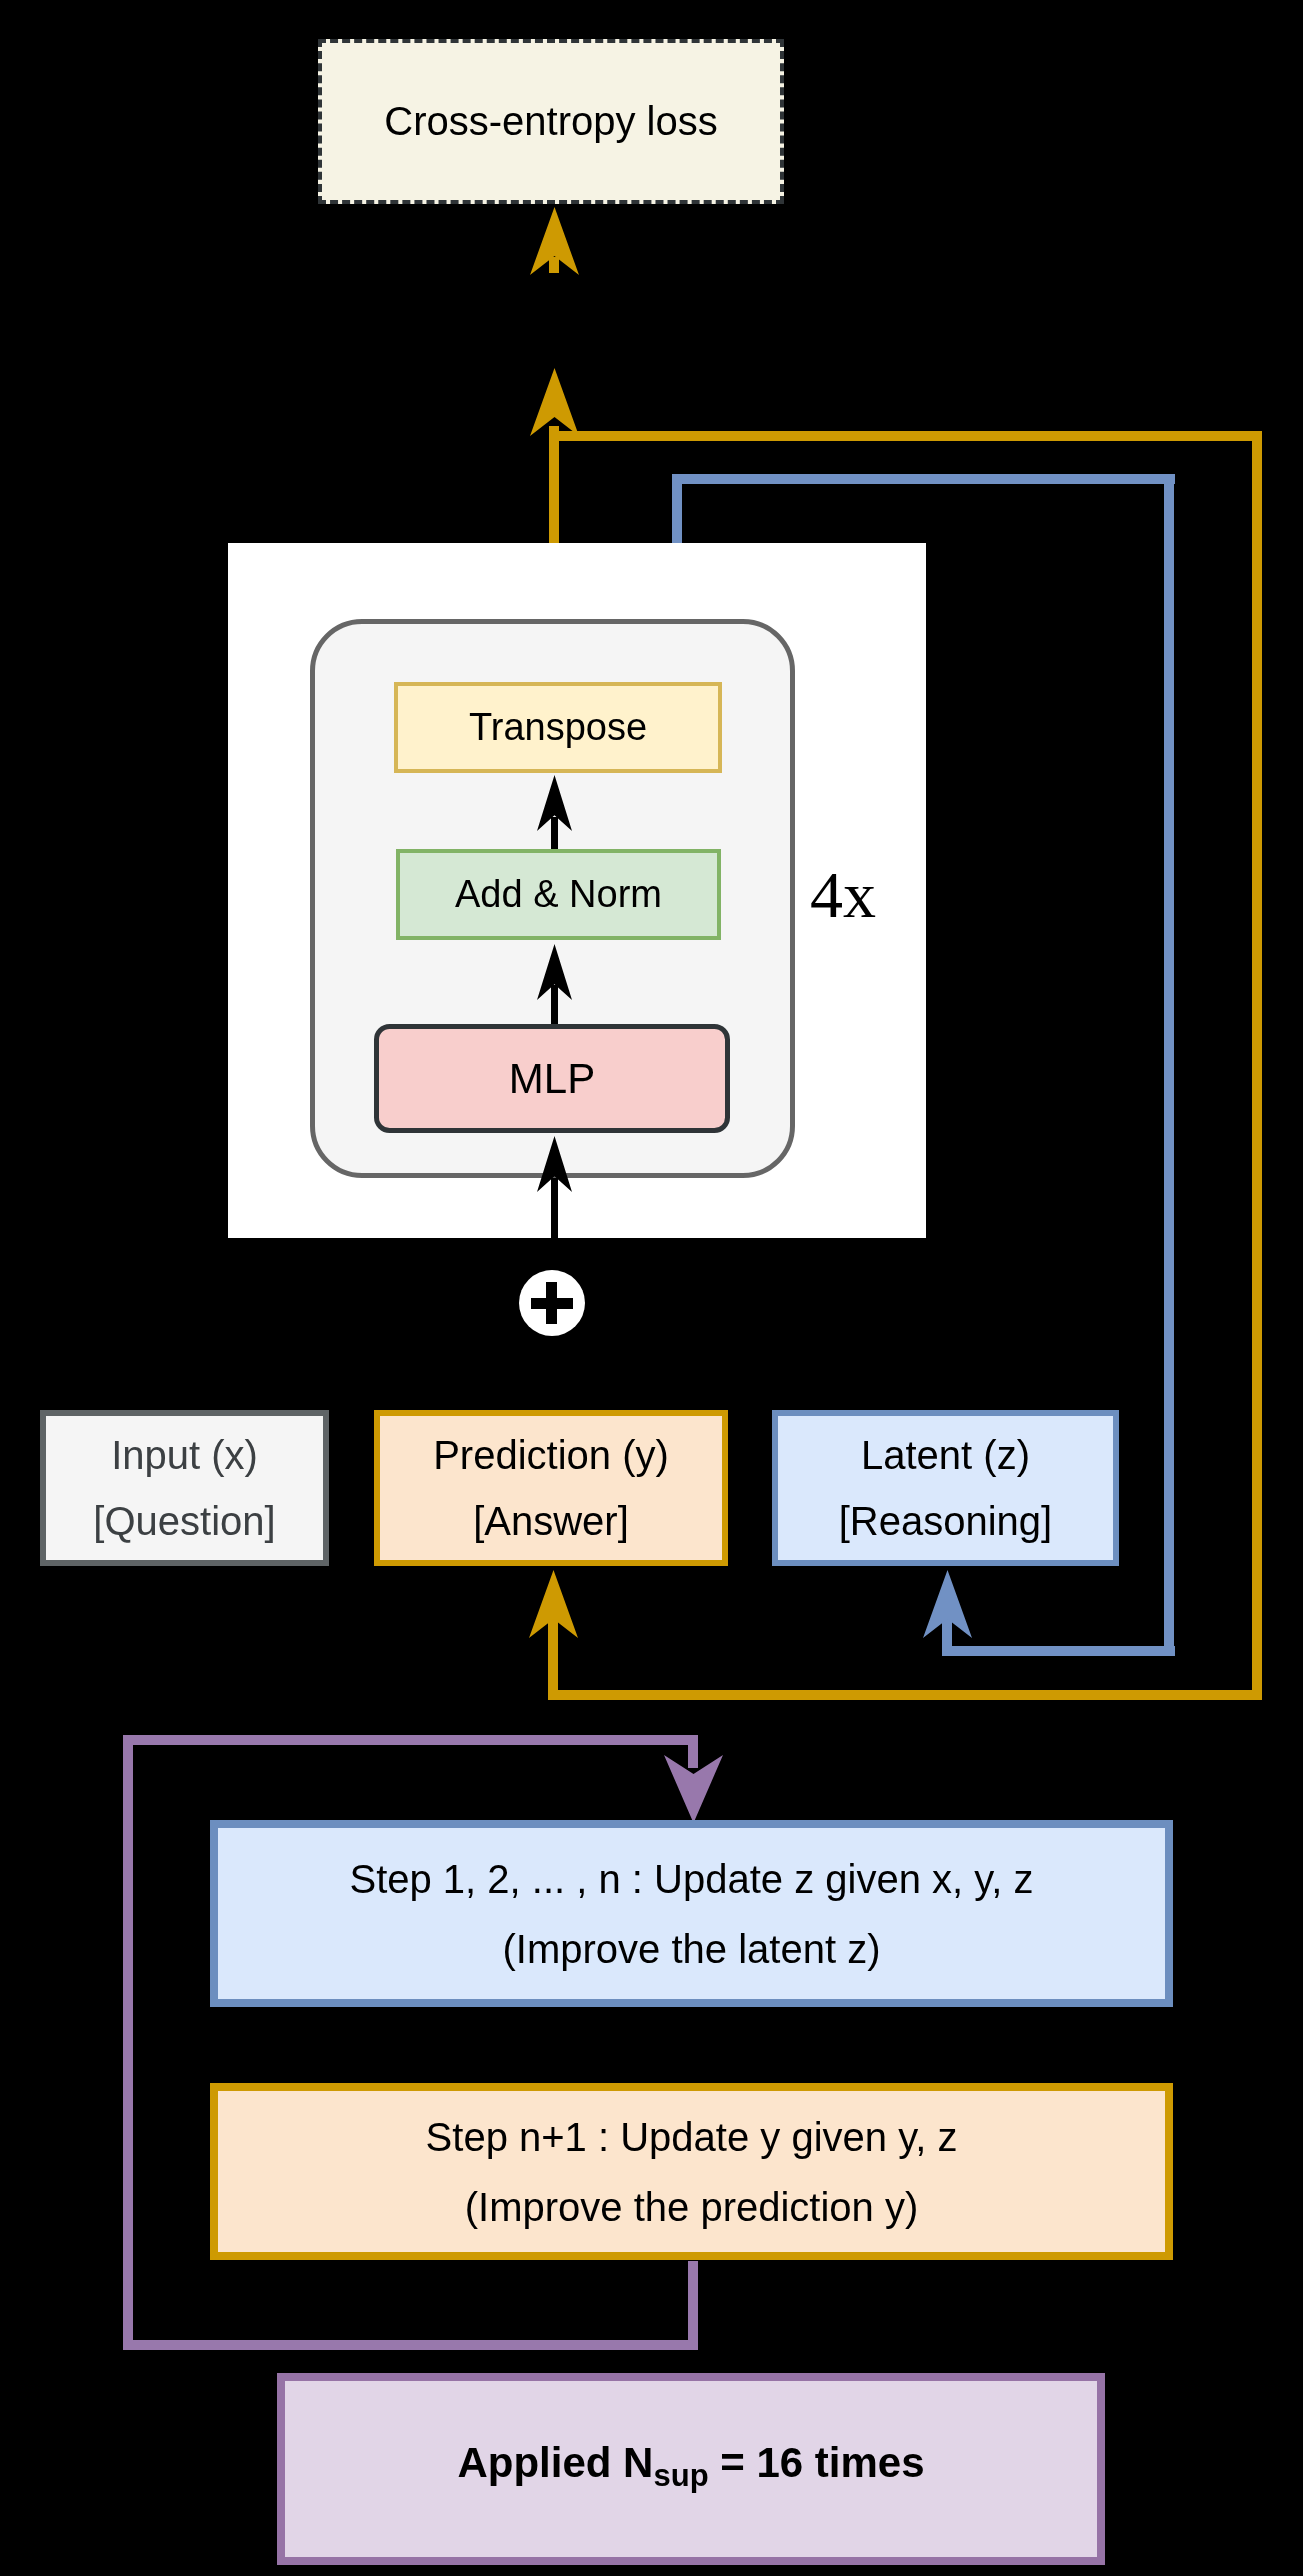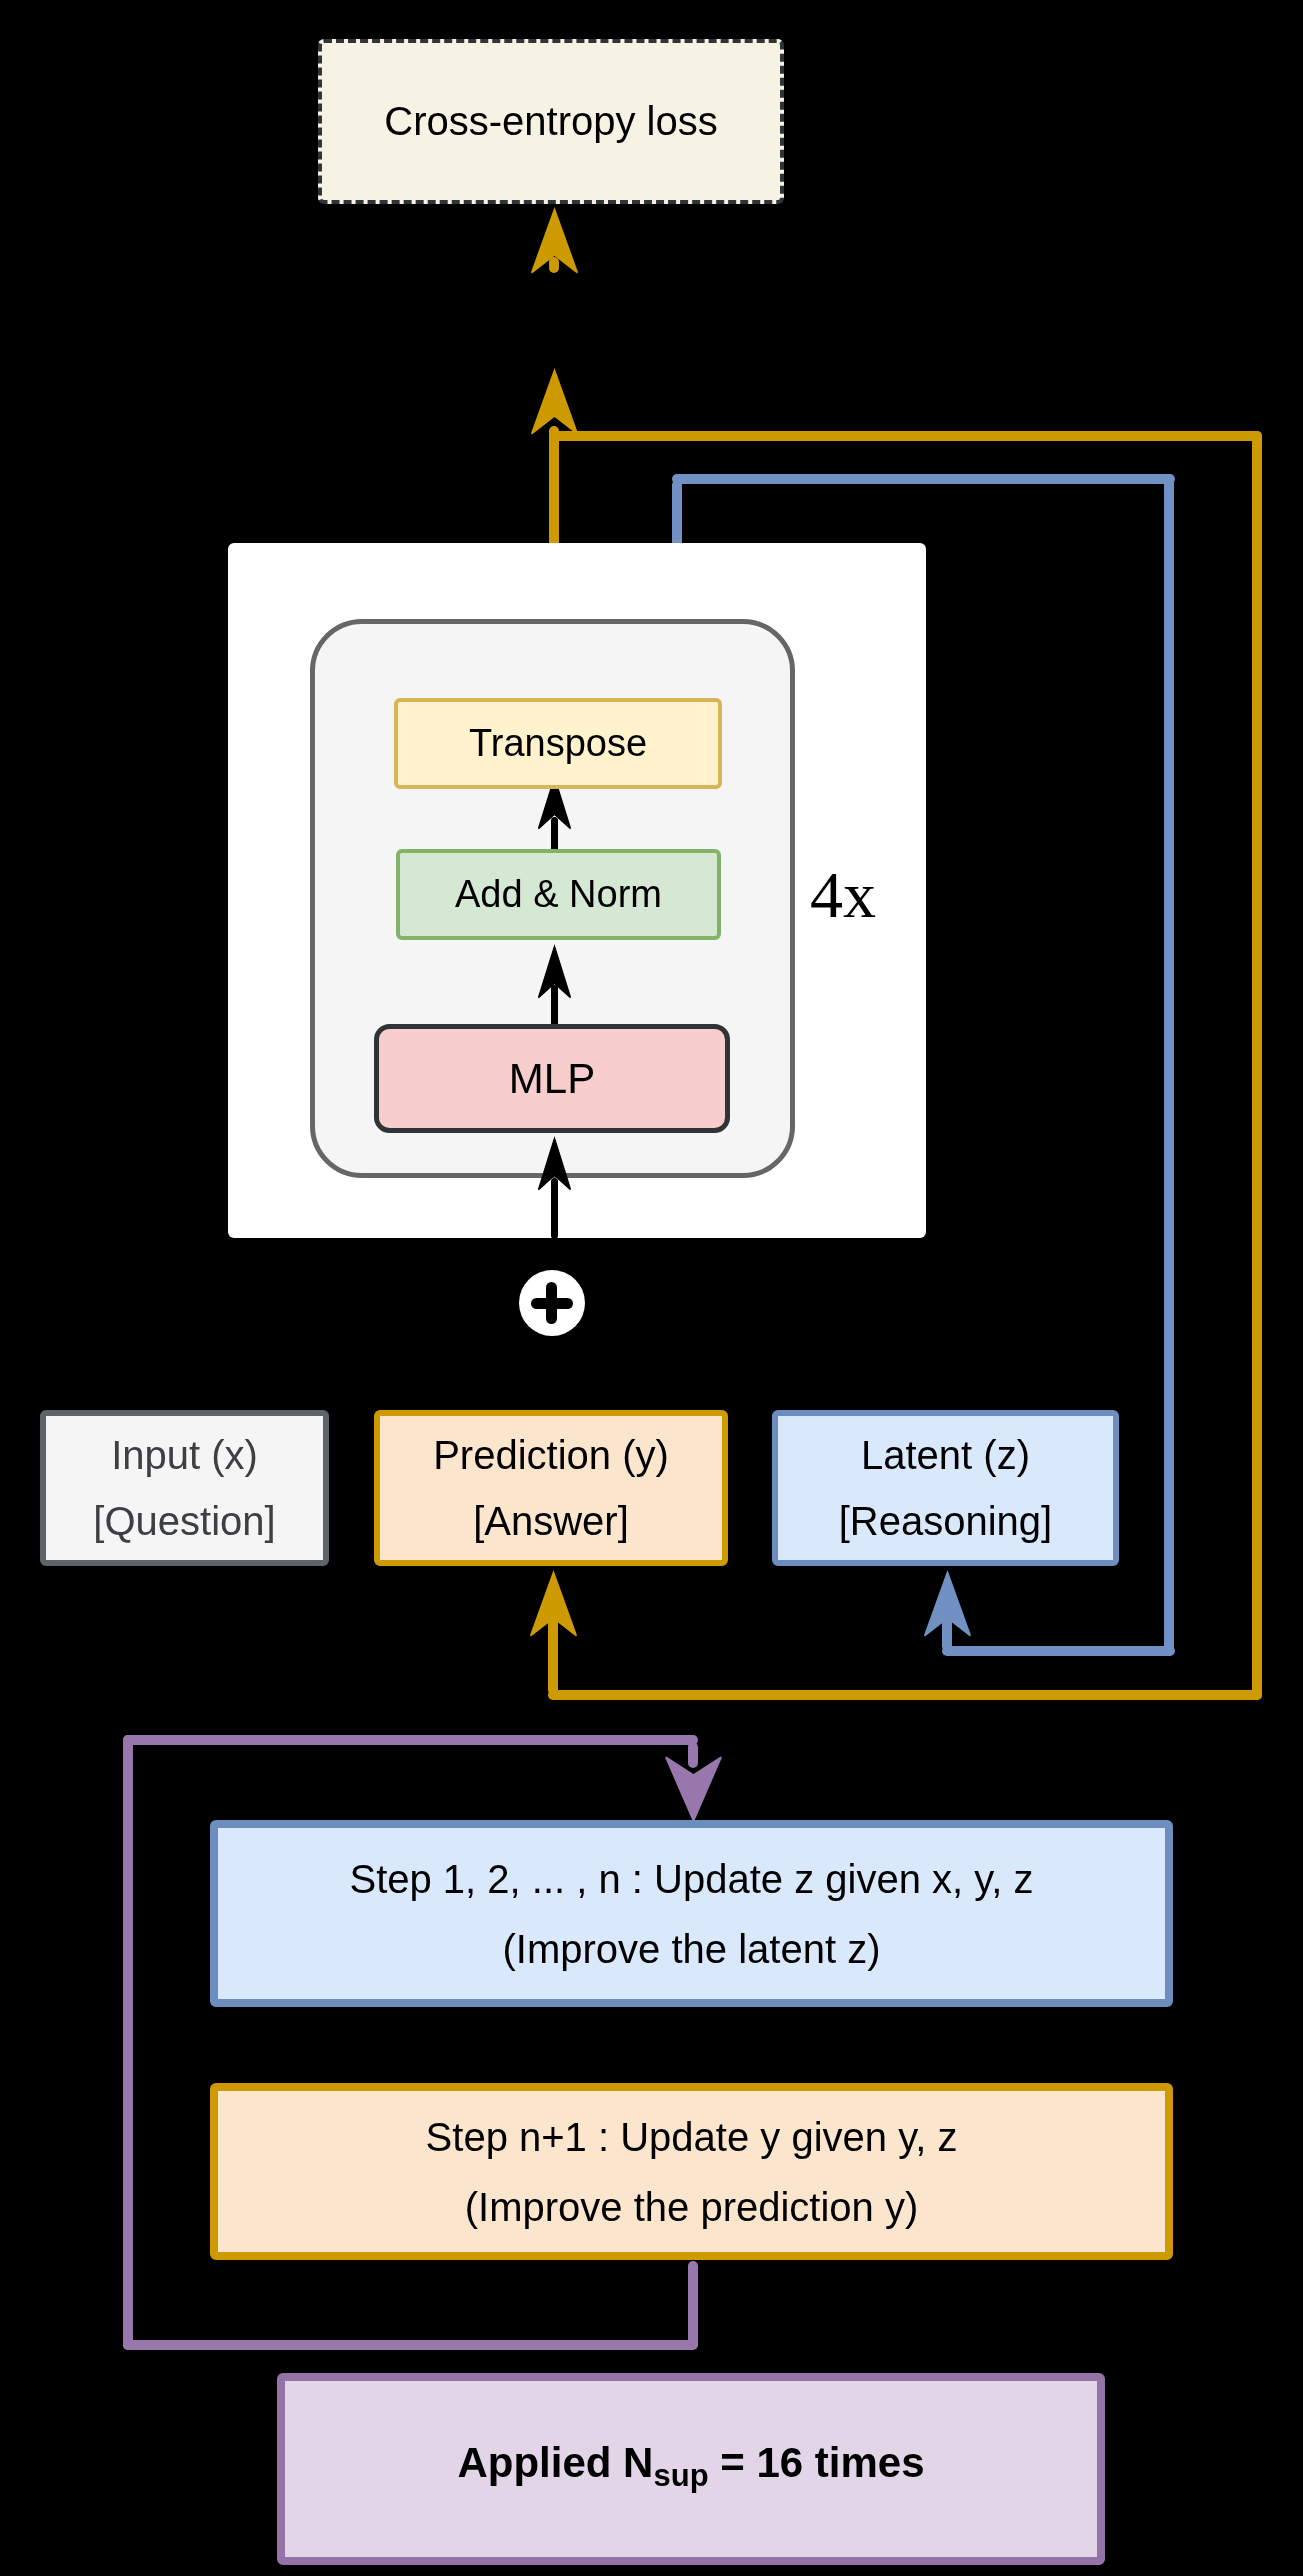--- a/index.html
+++ b/index.html
@@ -1,35 +1,35 @@
 <!DOCTYPE html>
 <html style="--bg: #000000; --ce-fill: #F6F3E4; --re-fill: #F8CFD2; --dark-stroke: #2F3437; --panel-fill: #FFFFFF; --core-fill: #F5F5F5; --gray-stroke: #666666; --transpose-fill: #FFF2CC; --transpose-stroke: #D6B656; --addnorm-fill: #D5E8D4; --addnorm-stroke: #82B366; --mlp-fill: #F8CECC; --input-fill: #F5F5F5; --input-stroke: #5F6466; --orange-fill: #FCE5CD; --gold: #CE9A02; --blue-fill: #DAE8FC; --blue-stroke: #6C8EBF; --blue-line: #7191C4; --purple-fill: #E1D5E7; --purple-stroke: #9673A6; --purple-line: #9878AC;font-size:14px"><head>
 <meta charset="utf-8">
 <style>
   html,body{margin:0;padding:0;background:#000;}
   #canvas{
     position:relative;width:1303px;height:2576px;background:var(--bg,#000);
     font-family:"Liberation Sans",sans-serif;overflow:hidden;
   }
-  .abs{position:absolute;box-sizing:border-box;border-radius:6px;}
+  .abs{position:absolute;box-sizing:border-box;}
   .box{
     display:flex;flex-direction:column;align-items:center;justify-content:center;
     text-align:center;color:#000;
   }
   
   .ce-box{left:318px;top:39px;width:466px;height:165px;background:var(--ce-fill);
     border:4.3px dashed var(--dark-stroke);font-size:40px;}
   .re-box{left:289px;top:269px;width:530px;height:96px;background:var(--re-fill);
     border:4.3px solid var(--dark-stroke);font-size:40px;}
   
   .panel{left:228px;top:543px;width:698px;height:695px;background:var(--panel-fill);}
   .core{left:310px;top:619px;width:485px;height:559px;background:var(--core-fill);
     border:5.2px solid var(--gray-stroke);border-radius:52px;}
   .transpose{left:394px;top:682px;width:328px;height:91px;background:var(--transpose-fill);
-    border:4.3px solid var(--transpose-stroke);font-size:38px;margin-top:16px;}
+    border:4.3px solid var(--transpose-stroke);font-size:38px;}
   .addnorm{left:396px;top:849px;width:325px;height:91px;background:var(--addnorm-fill);
     border:4.3px solid var(--addnorm-stroke);font-size:38px;}
   .mlp{left:374px;top:1024px;width:356px;height:109px;background:var(--mlp-fill);
     border:5.2px solid var(--dark-stroke);border-radius:15.6px;font-size:42px;}
   .repeat{left:778px;top:856px;width:130px;height:78px;font-family:"Liberation Serif",serif;
     font-size:66px;color:#000;display:flex;align-items:center;justify-content:center;}
   
   .plus-circle{left:519px;top:1270px;width:66px;height:66px;border-radius:50%;background:#fff;}
   .plus-h{left:531px;top:1298px;width:42px;height:11.3px;background:#000;}
   .plus-v{left:546px;top:1282px;width:11.3px;height:42px;background:#000;}

